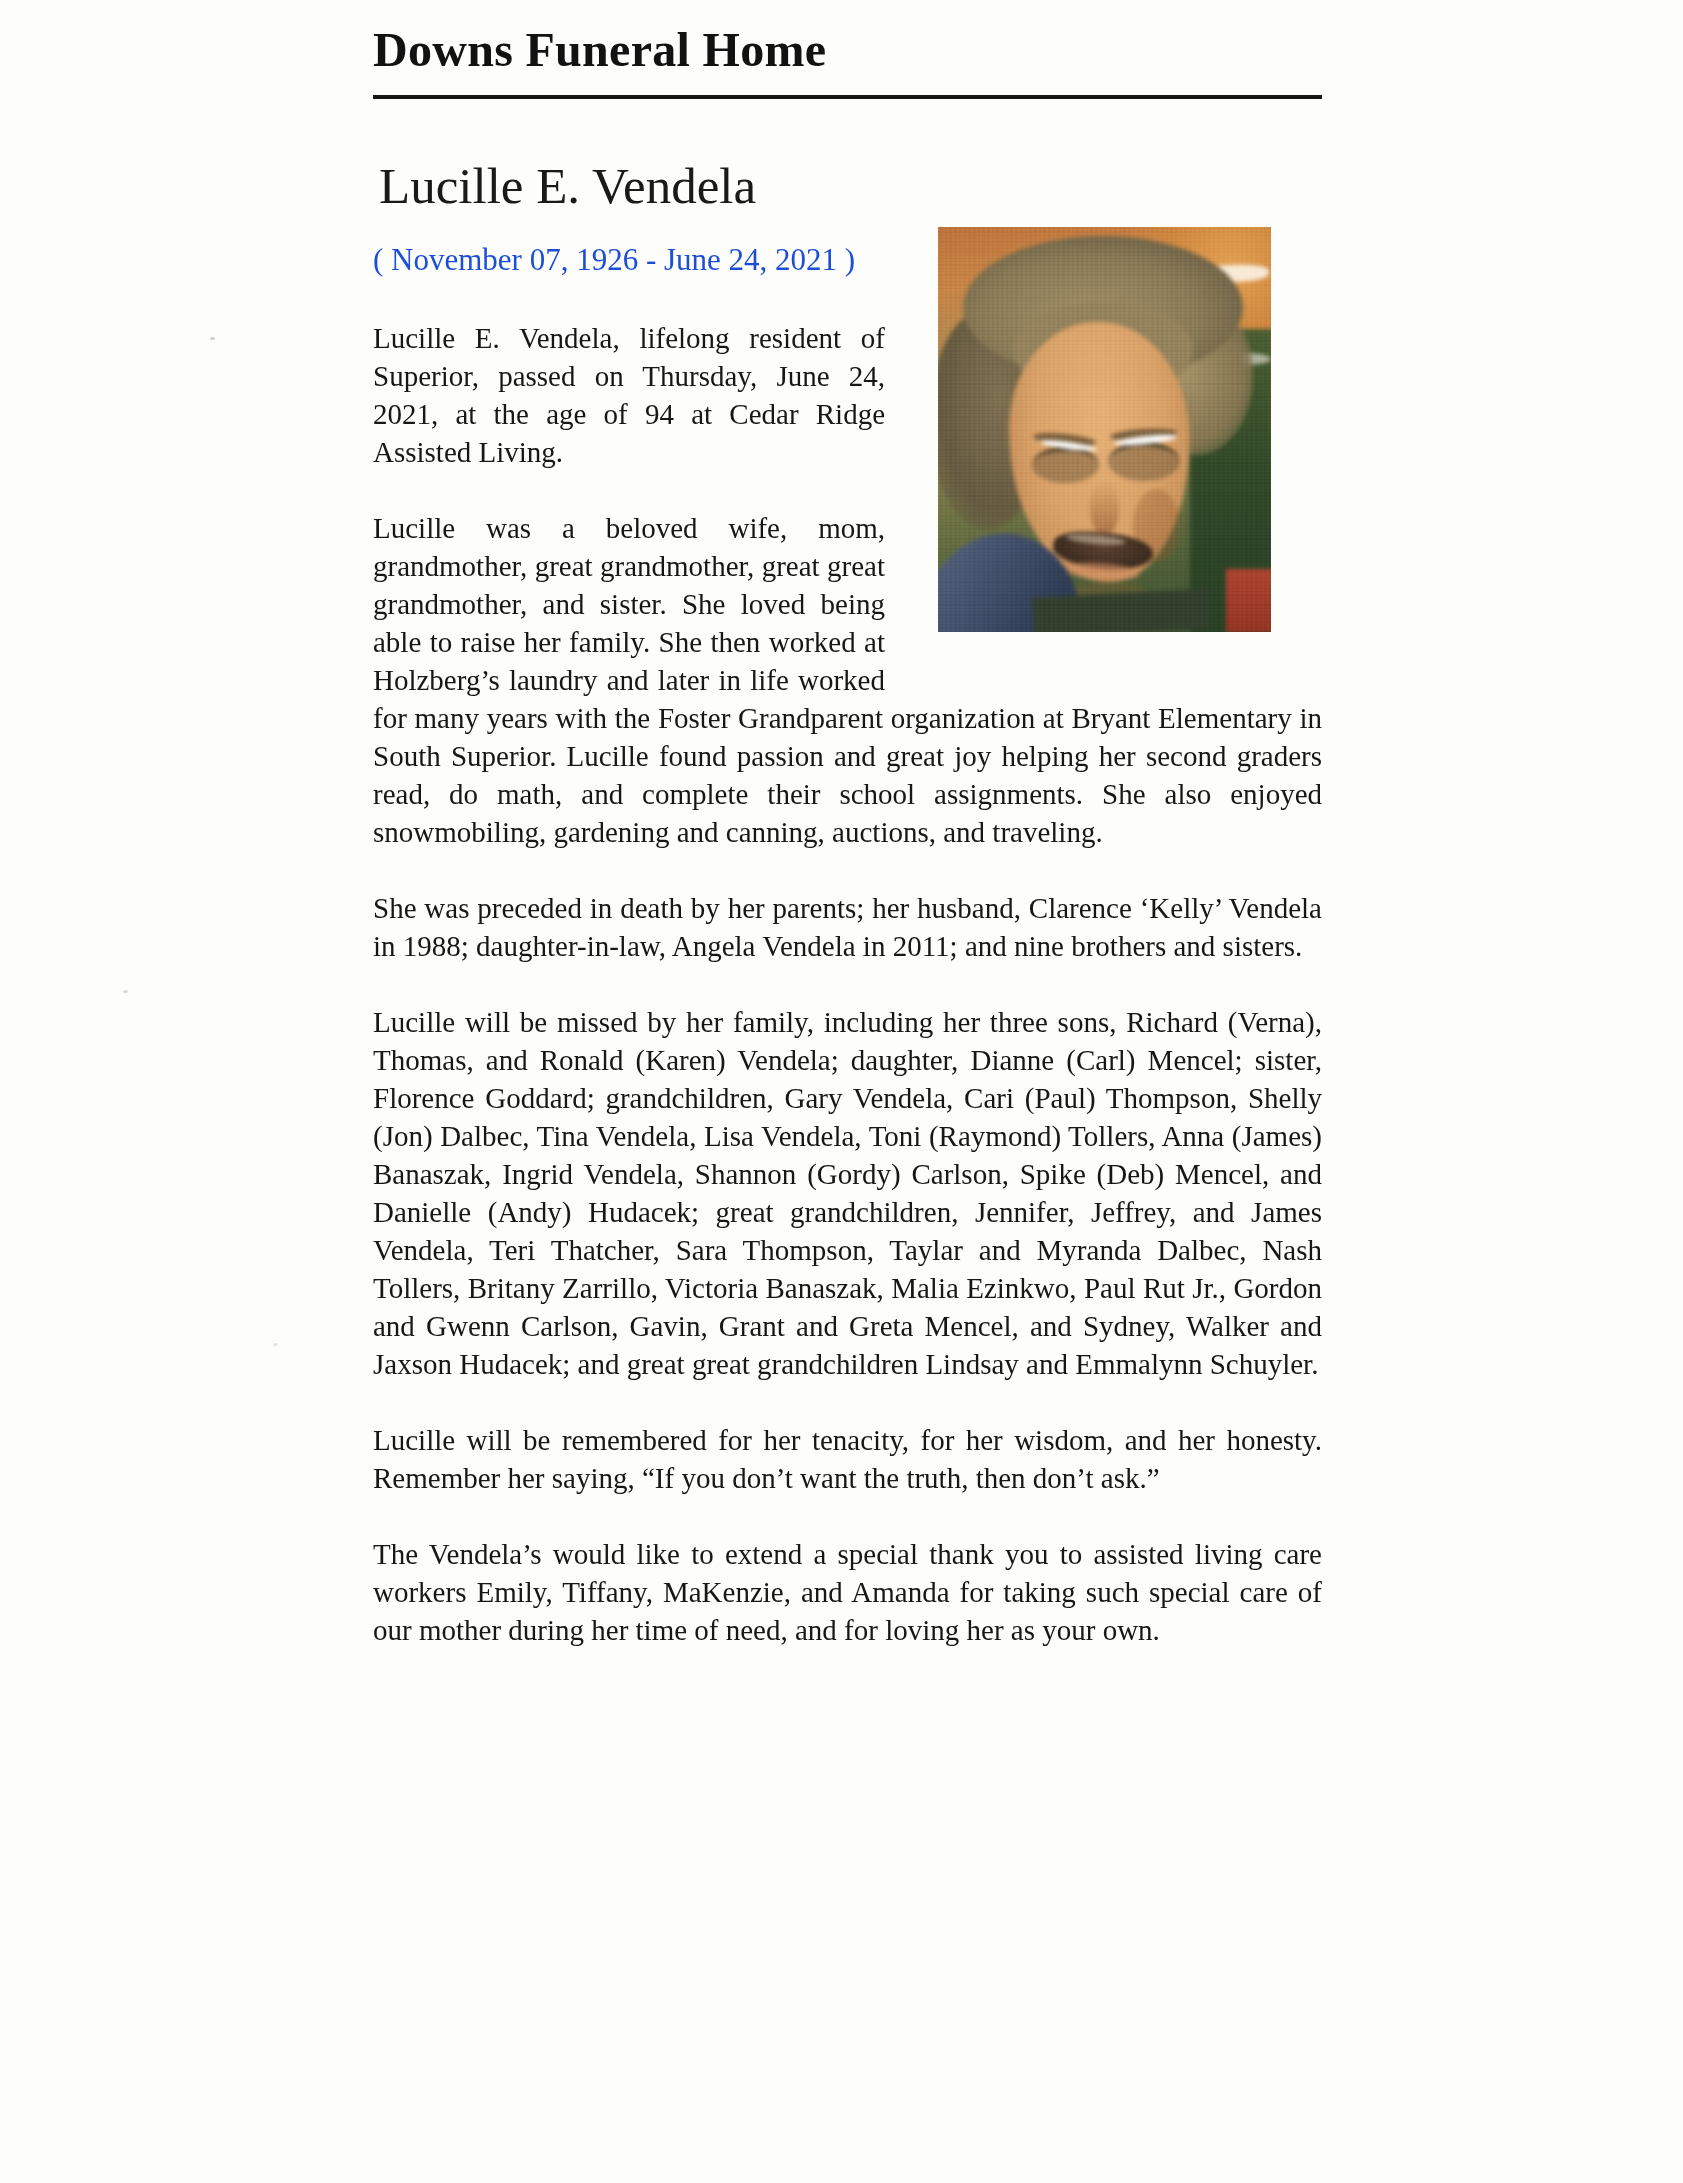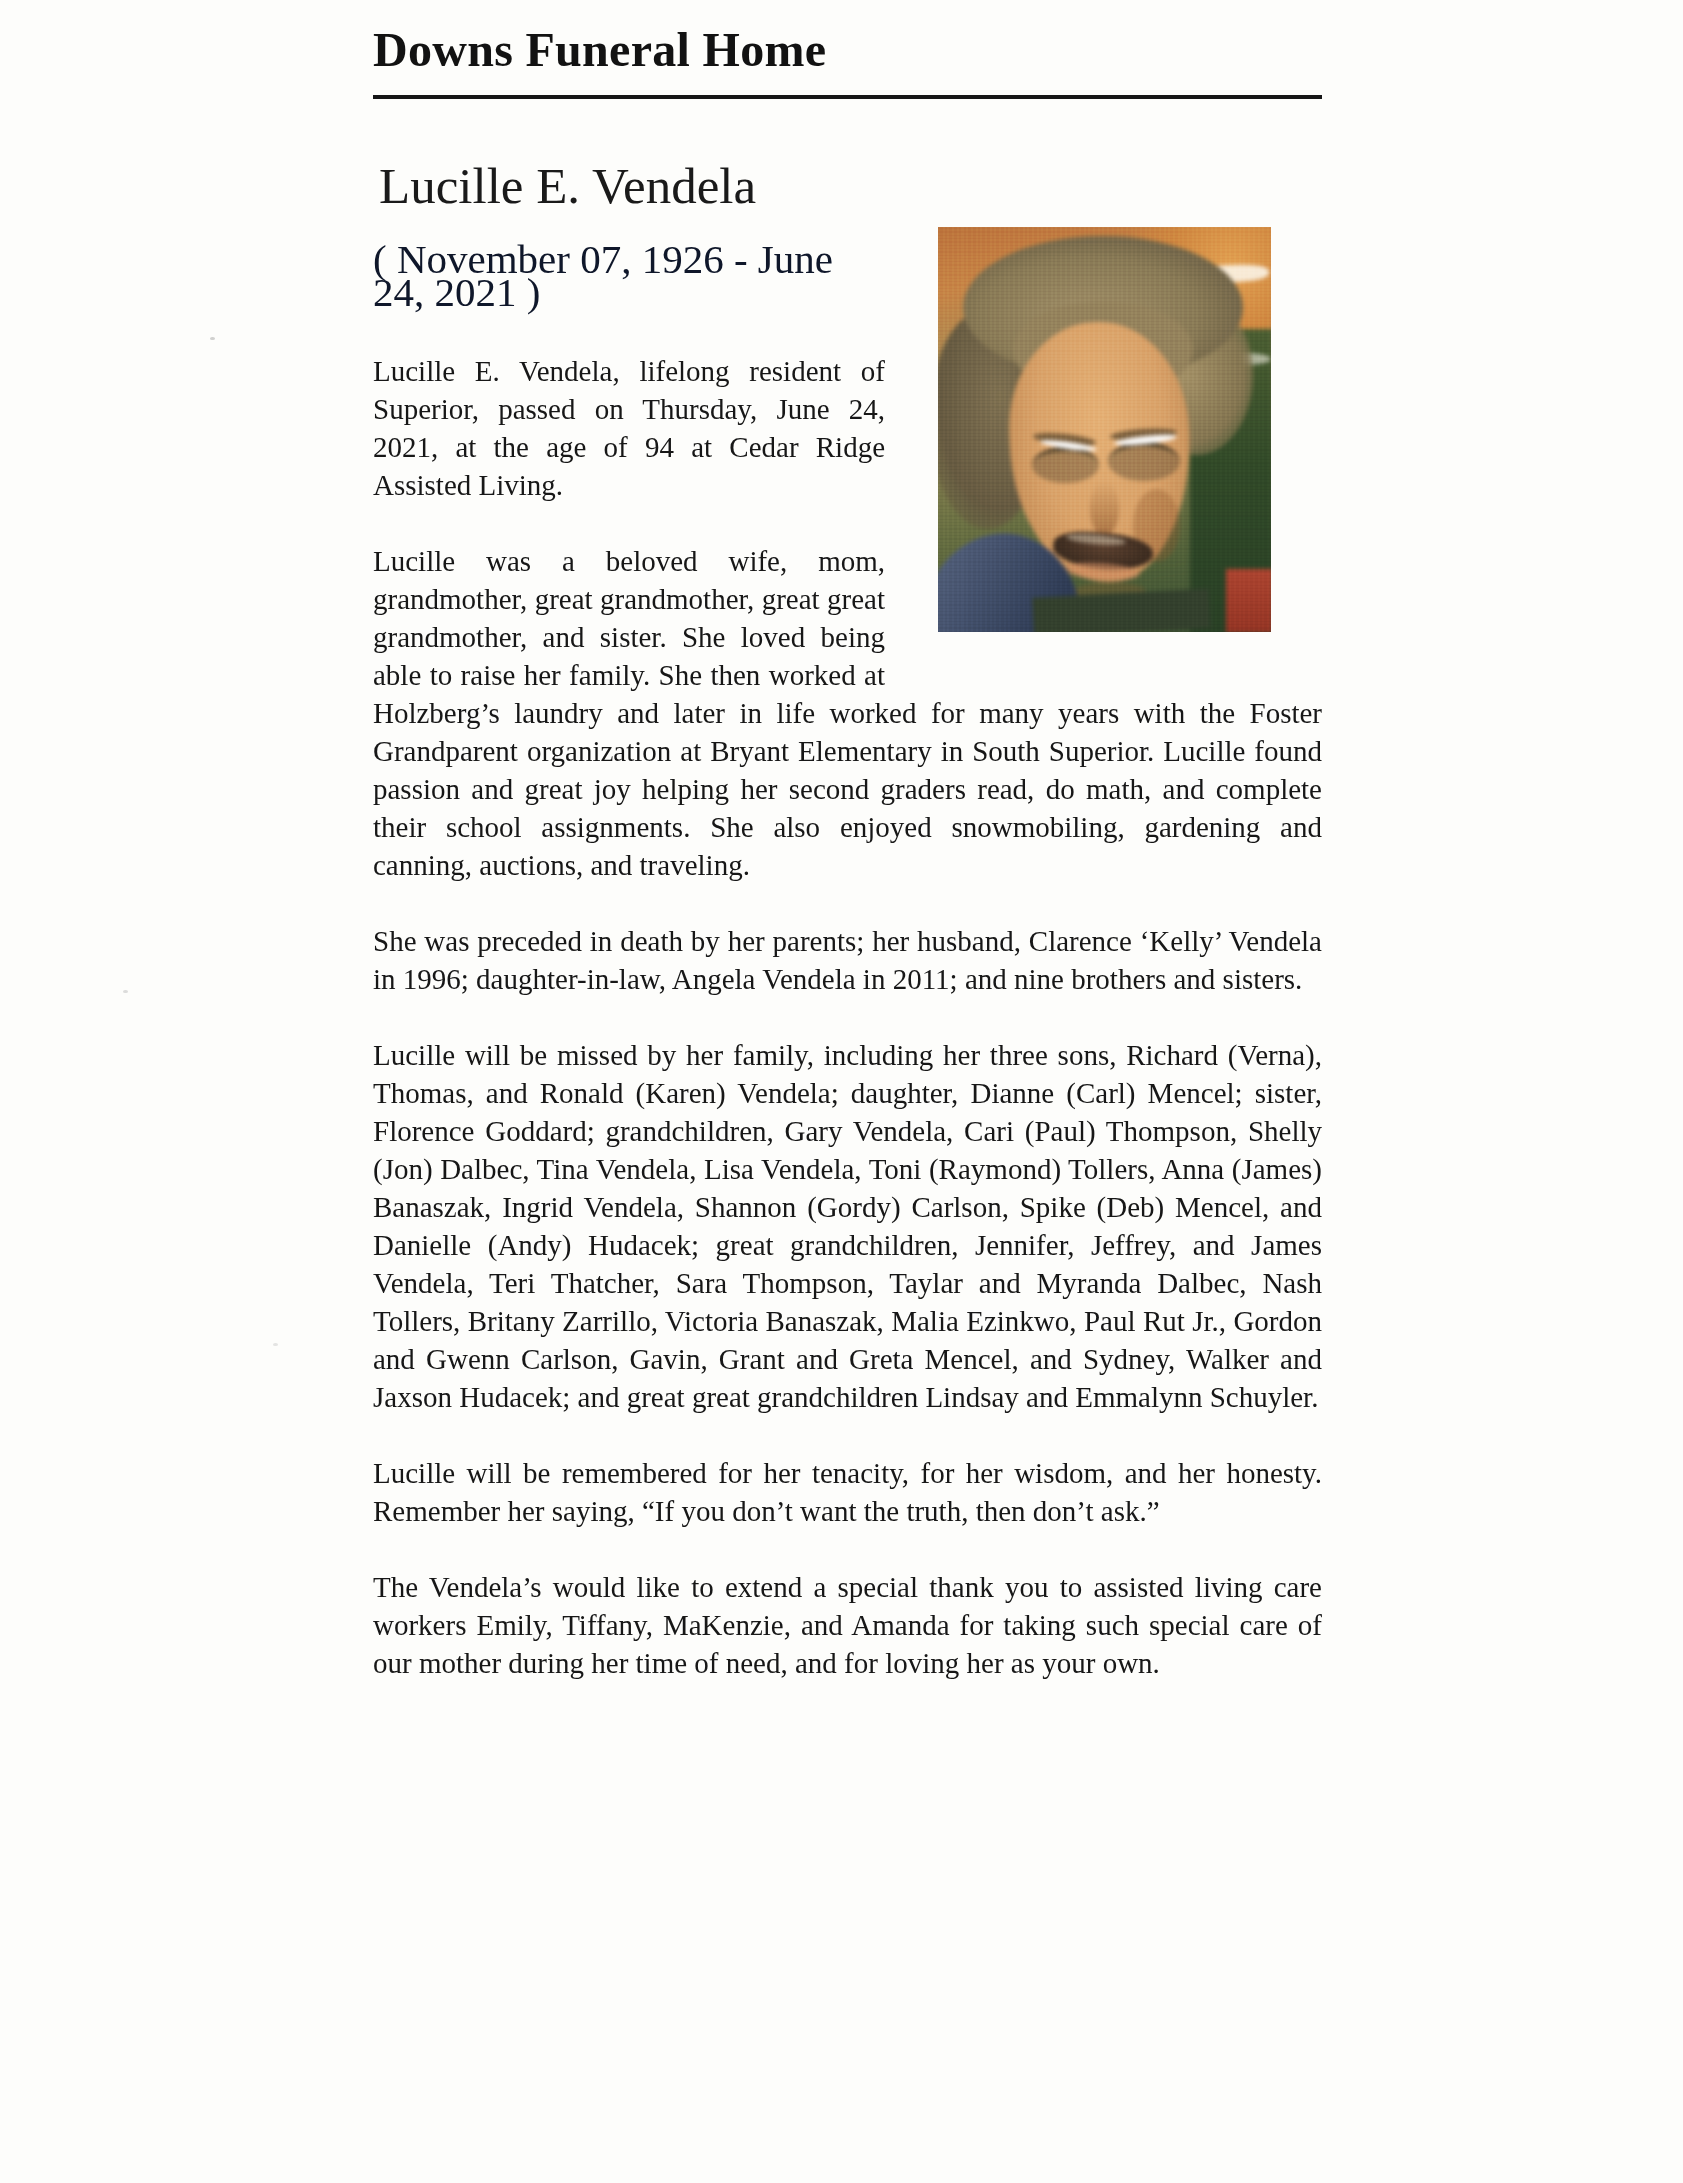--- a/index.html
+++ b/index.html
@@ -33,23 +33,23 @@
   .article { position: relative; }
   .article h2 {
     margin: 60px 0 0 6px;
     font-size: 51px;
     line-height: 55px;
     font-weight: normal;
     color: #1a1a1a;
   }
   .dates {
     margin: 29px 0 0 0;
-    font-size: 41px;
+    font-size: 31px;
     line-height: 33px;
-    color: #0f172a;
+    color: #1d4ed8;
   }
   .paragraphs p {
     margin: 38px 0 0 0;
     font-size: 29px;
     line-height: 38px;
     text-align: justify;
     color: #171717;
   }
   .paragraphs p:first-child { margin-top: 43px; }
   
@@ -157,21 +157,21 @@
       <div class="grain"></div>
     </figure>
 
     <h2>Lucille E. Vendela</h2>
 
     <p class="dates">( November 07, 1926 - June 24, 2021 )</p>
 
     <div class="paragraphs">
         <p>Lucille E. Vendela, lifelong resident of Superior, passed on Thursday, June 24, 2021, at the age of 94 at Cedar Ridge Assisted Living.</p>
         <p>Lucille was a beloved wife, mom, grandmother, great grandmother, great great grandmother, and sister. She loved being able to raise her family. She then worked at Holzberg’s laundry and later in life worked for many years with the Foster Grandparent organization at Bryant Elementary in South Superior. Lucille found passion and great joy helping her second graders read, do math, and complete their school assignments. She also enjoyed snowmobiling, gardening and canning, auctions, and traveling.</p>
-        <p>She was preceded in death by her parents; her husband, Clarence ‘Kelly’ Vendela in 1996; daughter-in-law, Angela Vendela in 2011; and nine brothers and sisters.</p>
+        <p>She was preceded in death by her parents; her husband, Clarence ‘Kelly’ Vendela in 1988; daughter-in-law, Angela Vendela in 2011; and nine brothers and sisters.</p>
         <p>Lucille will be missed by her family, including her three sons, Richard (Verna), Thomas, and Ronald (Karen) Vendela; daughter, Dianne (Carl) Mencel; sister, Florence Goddard; grandchildren, Gary Vendela, Cari (Paul) Thompson, Shelly (Jon) Dalbec, Tina Vendela, Lisa Vendela, Toni (Raymond) Tollers, Anna (James) Banaszak, Ingrid Vendela, Shannon (Gordy) Carlson, Spike (Deb) Mencel, and Danielle (Andy) Hudacek; great grandchildren, Jennifer, Jeffrey, and James Vendela, Teri Thatcher, Sara Thompson, Taylar and Myranda Dalbec, Nash Tollers, Britany Zarrillo, Victoria Banaszak, Malia Ezinkwo, Paul Rut Jr., Gordon and Gwenn Carlson, Gavin, Grant and Greta Mencel, and Sydney, Walker and Jaxson Hudacek; and great great grandchildren Lindsay and Emmalynn Schuyler.</p>
         <p>Lucille will be remembered for her tenacity, for her wisdom, and her honesty. Remember her saying, “If you don’t want the truth, then don’t ask.”</p>
         <p>The Vendela’s would like to extend a special thank you to assisted living care workers Emily, Tiffany, MaKenzie, and Amanda for taking such special care of our mother during her time of need, and for loving her as your own.</p>
       </div>
 
   </main>
 
   <div class="speckle"></div>
 </div>
 

